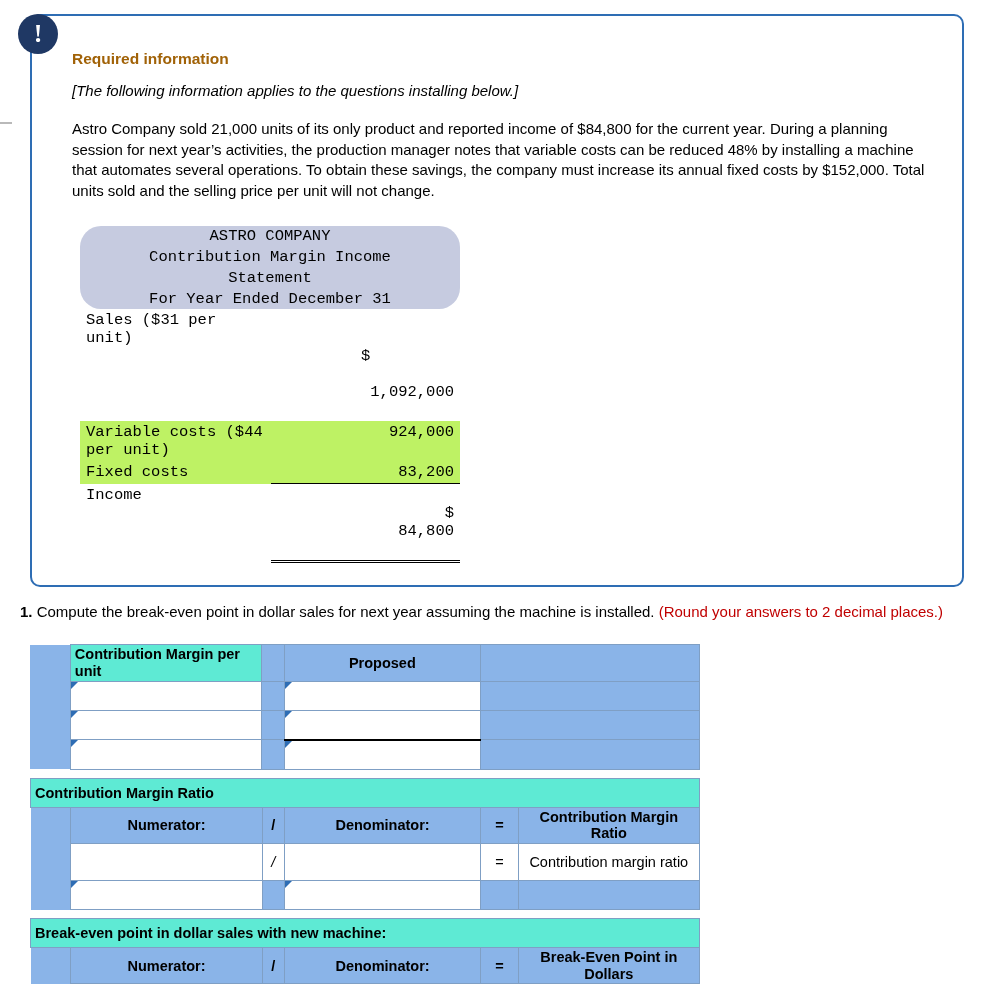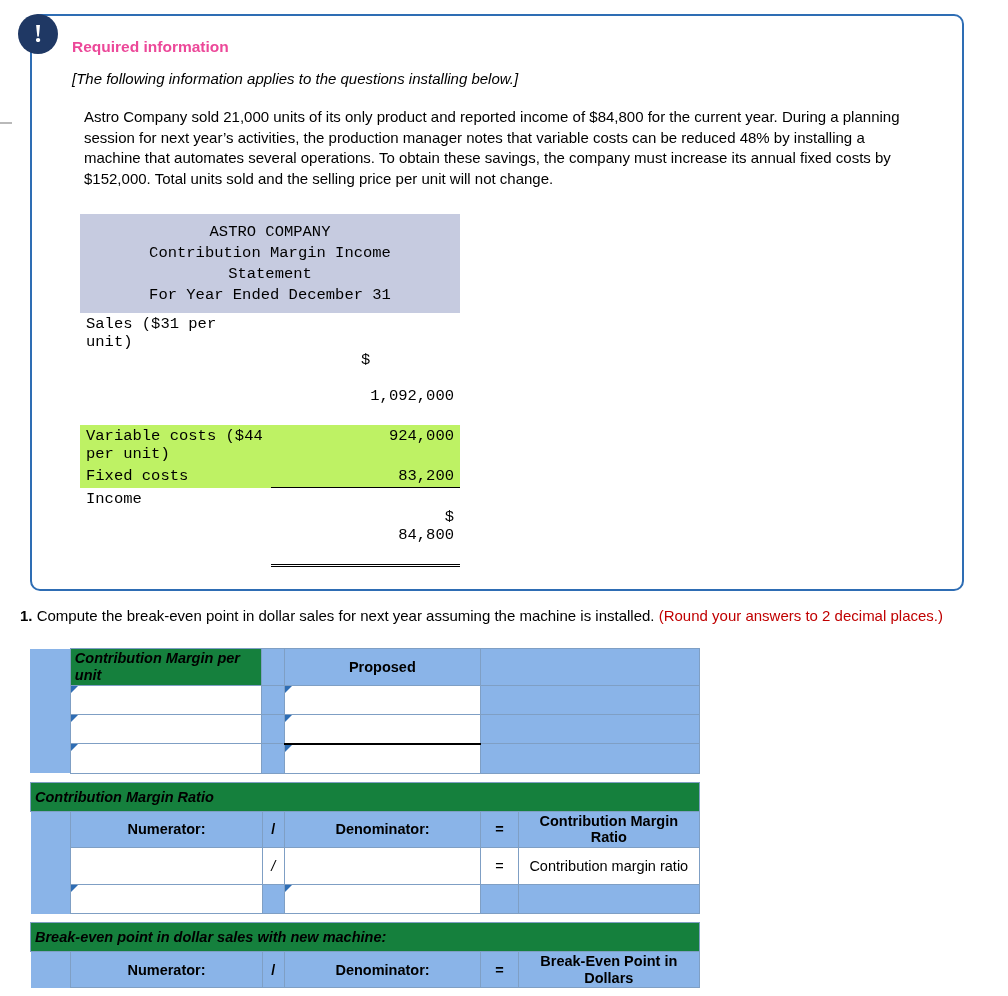--- a/index.html
+++ b/index.html
@@ -46,34 +46,34 @@
   }
   .tick-left {
     position: absolute;
     left: -30px;
     top: 108px;
     width: 12px;
     height: 2px;
     background: #b9b9b9;
   }
   .req-title {
-    color: #ec4899;
+    color: #a16207;
     font-weight: bold;
     font-size: 15.5px;
-    margin: 0 0 14px 0;
+    margin: 12px 0 14px 0;
   }
   .req-sub {
     font-style: italic;
     font-size: 15px;
     margin: 0 0 20px 0;
   }
   .req-body {
     font-size: 15px;
     line-height: 1.38;
-    margin: 12px;
+    margin: 0;
     max-width: 862px;
   }
 
   
   .is-table {
     margin-top: 24px;
     border-collapse: collapse;
     font-family: "Liberation Mono", monospace;
     font-size: 15.5px;
     width: 380px;
@@ -81,21 +81,22 @@
   }
   .is-table td {
     padding: 2px 6px;
     vertical-align: top;
   }
   .is-head td {
     background: #c6cbe0;
     text-align: center;
     font-size: 15.5px;
     line-height: 1.35;
-    padding: 8px 6px;
+    padding: 0 6px;
+    border-radius: 21px;
   }
   .is-row-alt td { background: #bef264; }
   .is-label { text-align: left; width: 230px; }
   .is-amt   { text-align: right; width: 130px; white-space: pre; }
   .dollar-stack { display:block; text-align:center; }
   .rule-top { border-top: 1.5px solid #000 !important; }
   .rule-dbl {
     border-top: 1.5px solid #000 !important;
     border-bottom: 3px double #000 !important;
   }
@@ -117,25 +118,24 @@
     width: 670px;
   }
   table.grid td {
     border: 1px solid #7f9fc4;
     height: 26px;
     font-size: 14.5px;
     padding: 1px 4px;
   }
   .blue { background: #8ab4e8; }
   .hdr-left {
-    background: #15803d;
+    background: #5eead4;
     font-weight: bold;
     text-align: left;
     padding-left: 6px;
-    font-style: italic;
   }
   .hdr-center {
     background: #8ab4e8;
     font-weight: bold;
     text-align: center;
   }
   .lbl-center { text-align: center; }
   .cell-input { background: #fff; }
   .slash { text-align: center; font-style: italic; }
   .eq { text-align: center; }

